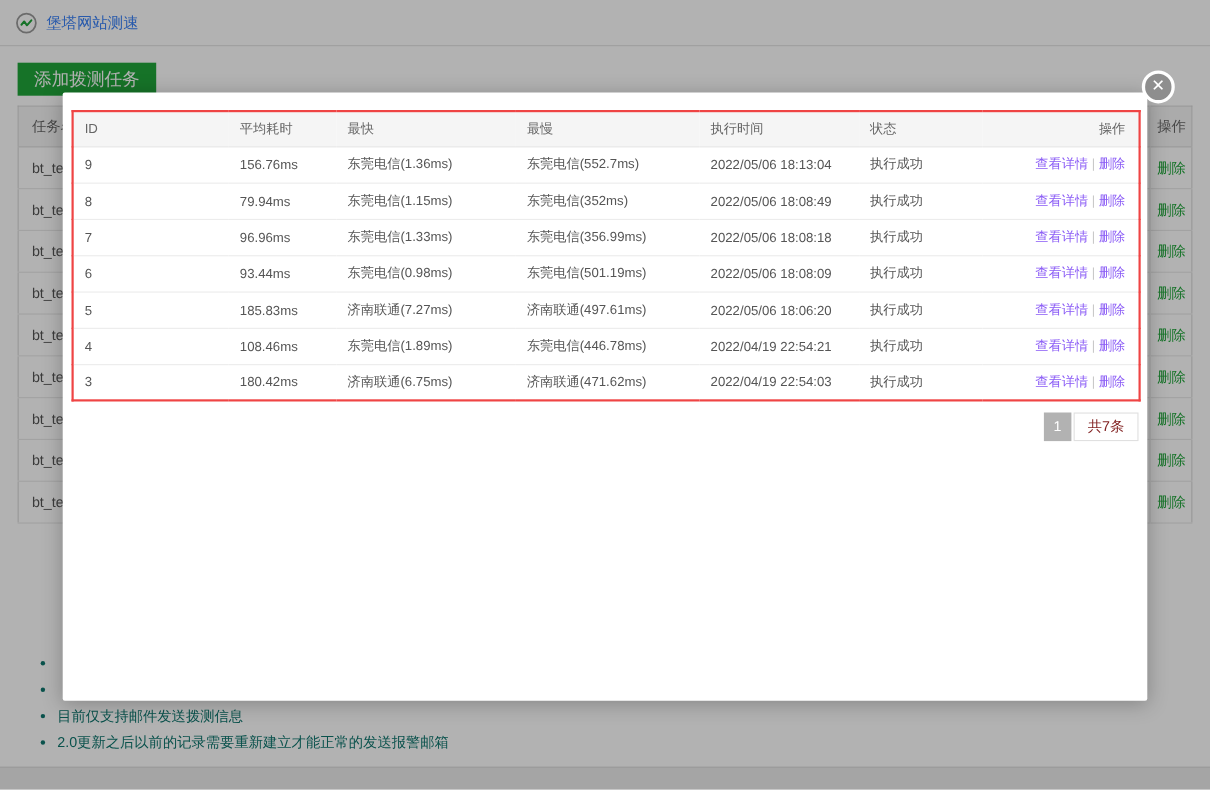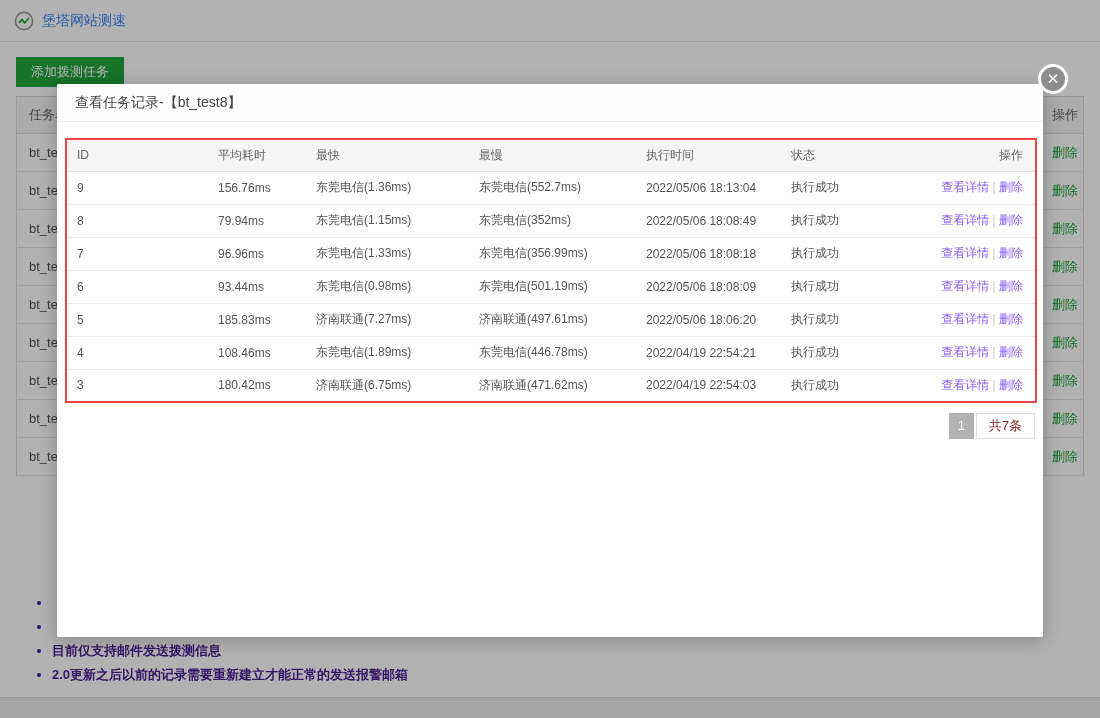--- a/index.html
+++ b/index.html
@@ -25,21 +25,21 @@
   .page-title { font-size: 14px; color: #3b82f6; }
 
   .add-btn {
     position: absolute;
     left: 16px; top: 57px;
     height: 30px;
     padding: 0 15px;
     background: #20a53a;
     color: #fff;
     border: none;
-    font-size: 13px;
+    font-size: 16px;
     font-family: inherit;
     cursor: pointer;
   }
 
   .bg-table {
     position: absolute;
     left: 16px; top: 96px;
     width: 1068px;
     border-collapse: collapse;
     table-layout: fixed;
@@ -71,23 +71,22 @@
     padding-left: 6px;
     padding-right: 4px;
   }
   .bg-table a.del-link { color: #20a53a; text-decoration: none; }
 
   .notes {
     position: absolute;
     left: 16px; top: 594px;
     padding-left: 36px;
     list-style: disc;
-    color: #4c1d95;
-    font-size: 13px;
-    font-weight: bold;
+    color: #0f766e;
+    font-size: 13px;
   }
   .notes li { height: 24px; line-height: 18px; }
 
   .footer-strip {
     position: absolute;
     left: 0; right: 0; top: 697px; height: 21px;
     background: #ececec;
     border-top: 1px solid #dcdcdc;
   }
 
@@ -284,23 +283,20 @@
 
 </ul>
 
 <div class="footer-strip"></div>
 
 <div class="overlay"></div>
 
 <div class="modal">
   <button class="modal-close">✕</button>
 
-  <div class="modal-header">
-    <span class="modal-title">查看任务记录-【bt_test8】</span>
-  </div>
 
   <div class="modal-body">
     <table class="records-table">
       <colgroup>
         <col style="width:142px">
           <col style="width:98px">
           <col style="width:163px">
         <col style="width:167px">
           <col style="width:145px">
           <col style="width:112px">

